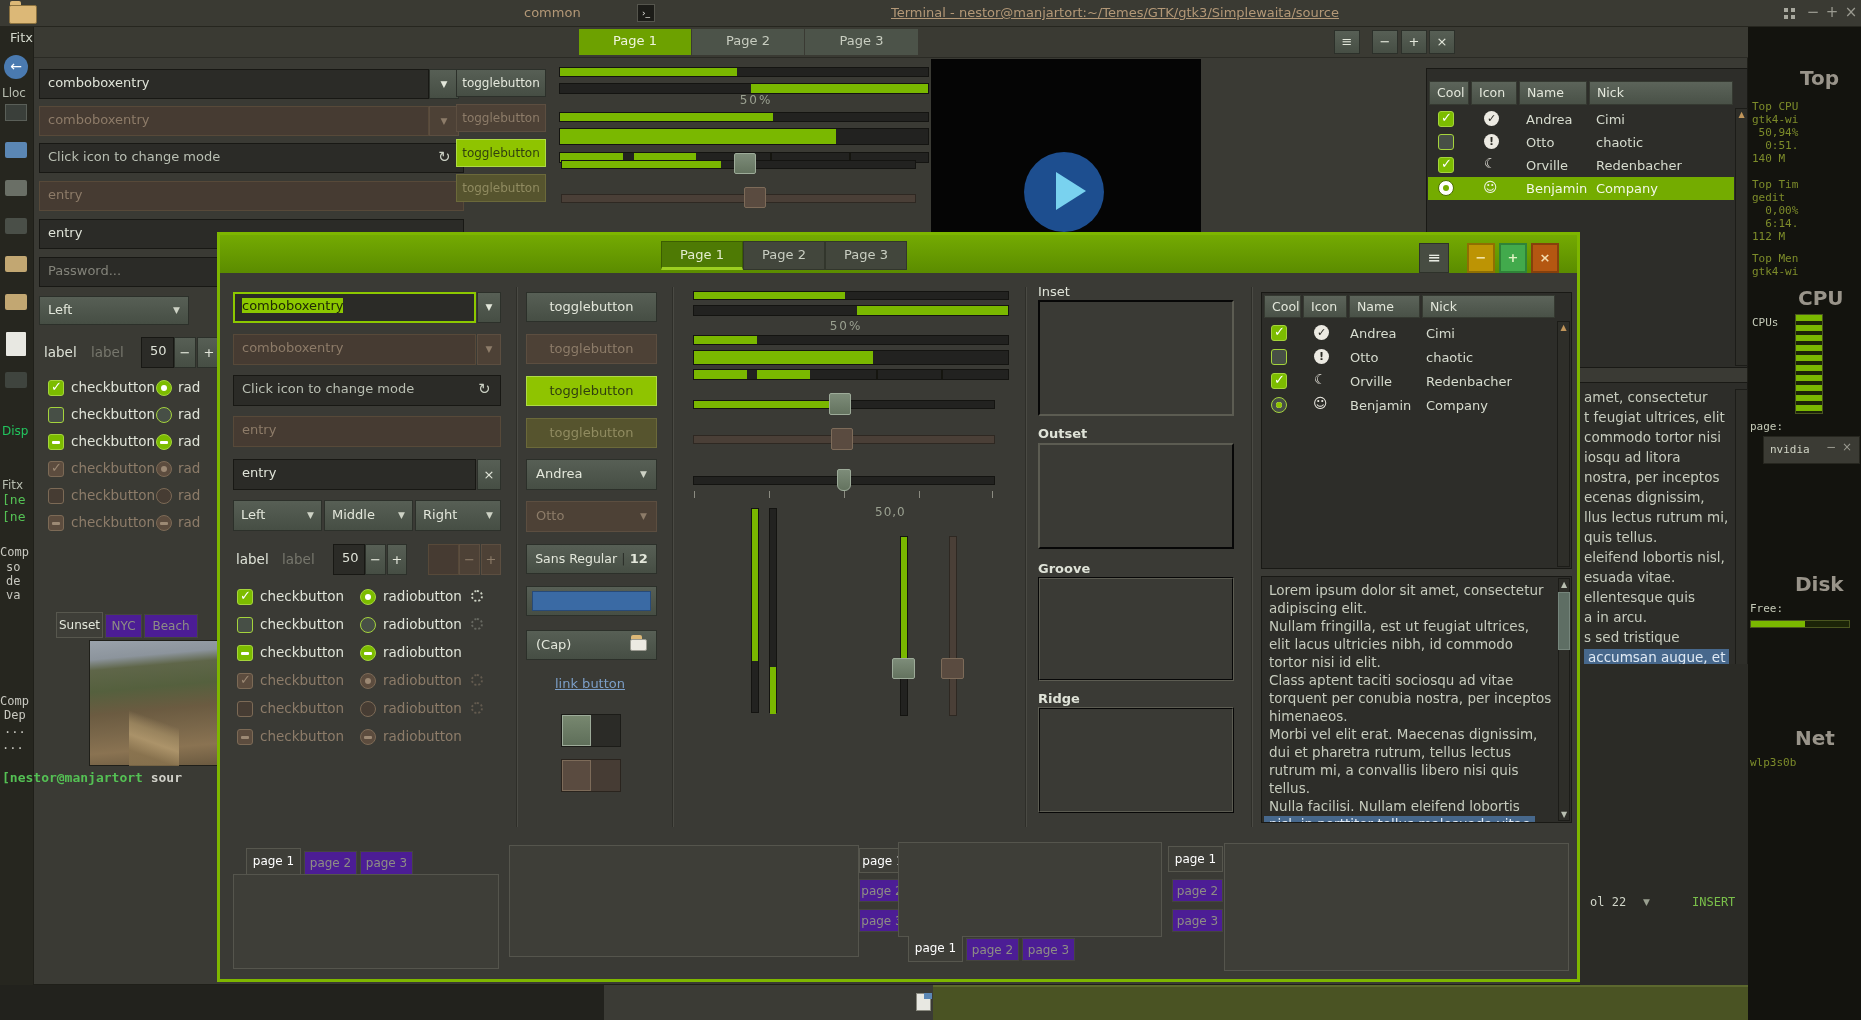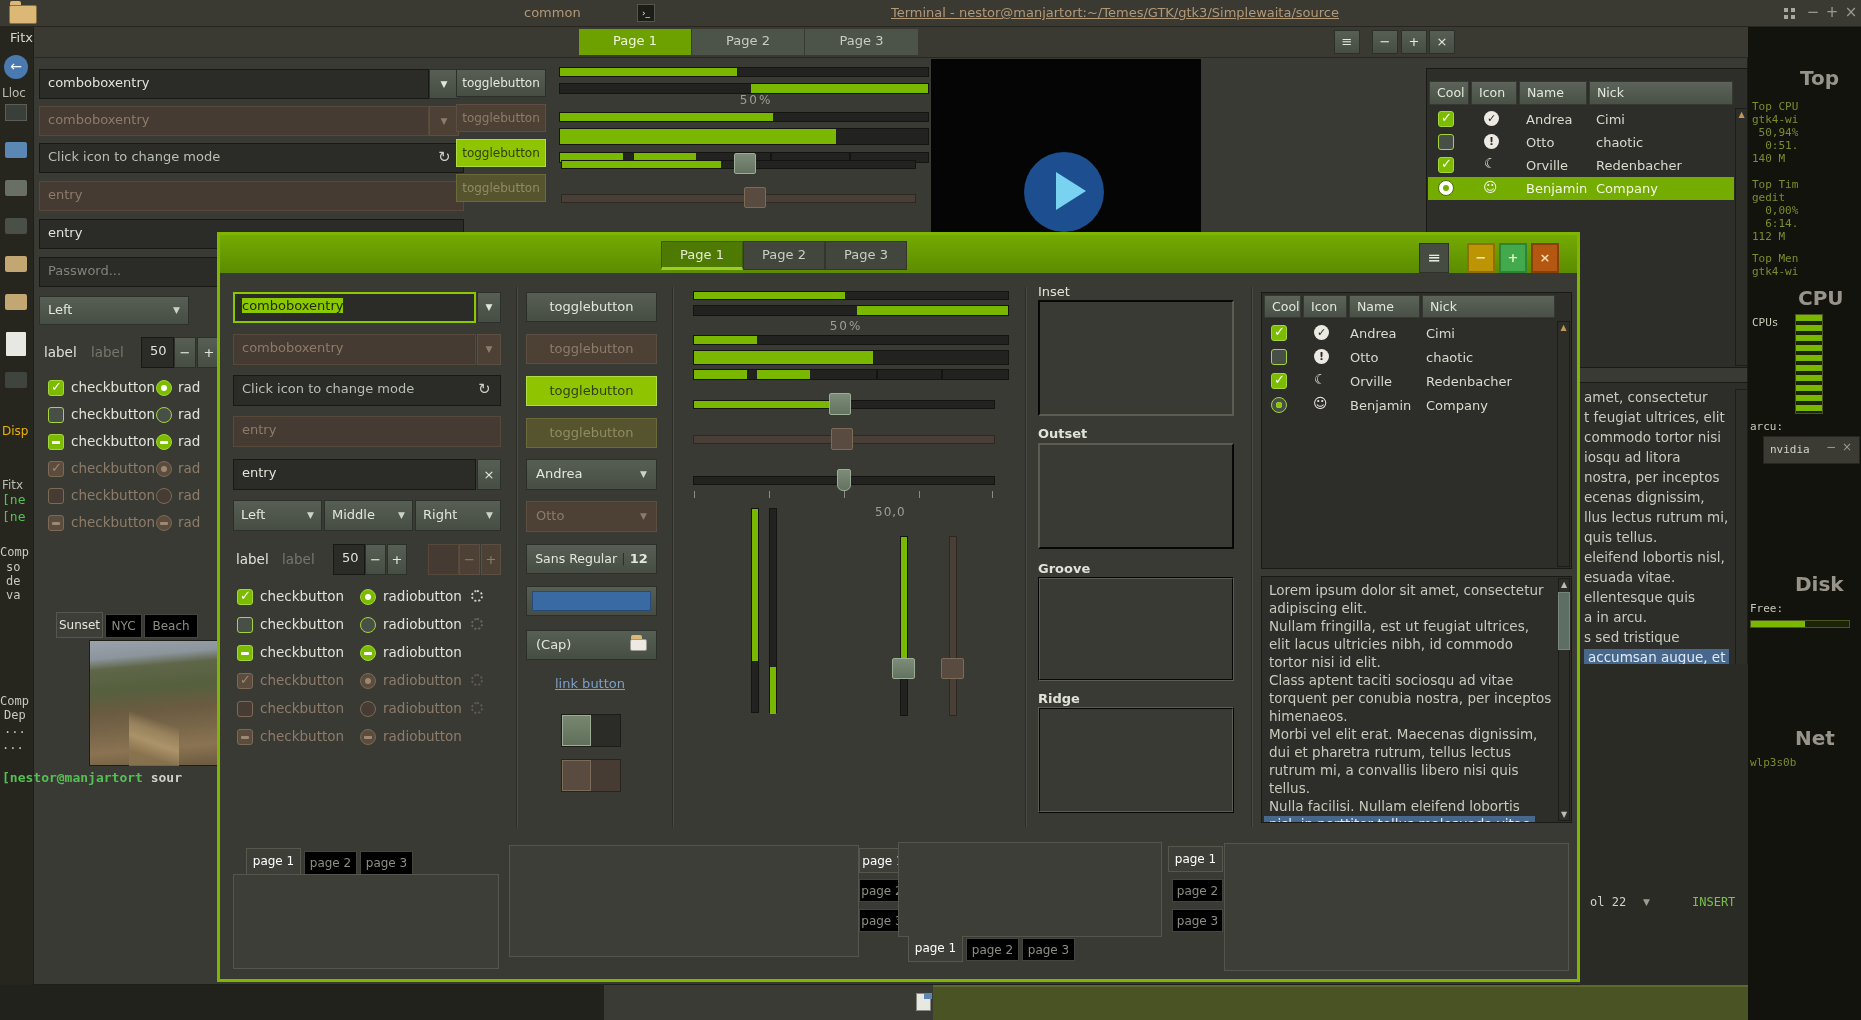--- a/index.html
+++ b/index.html
@@ -40,21 +40,21 @@
   .ck.dsb.on::after{color:#9c8974}
   .ck.dsb.ind::after,.rad.dsb.ind::after{background:#9c8974}
   .rad.dsb.on::after{background:#9c8974}
   .wlbl{font-size:13.5px;color:#dfe3d8}
   .dim{color:#77776d}
   .spn{width:12px;height:12px;border:2px dotted #cfd4c6;border-radius:50%}
   .spdim{opacity:.3}
   .spbrn{border-color:#8d7c69;opacity:.5}
   
   .tabA{background:#3e3e38;border:1px solid #57574e;color:#e3e7db;text-align:center;font-size:12px;padding-top:5px}
-  .tabI{background:#000000;border:1px solid #45453f;color:#8e8e84;text-align:center;font-size:12px;padding-top:4px}
+  .tabI{background:#4c1d95;border:1px solid #45453f;color:#8e8e84;text-align:center;font-size:12px;padding-top:4px}
   .nbfr{border:1px solid #55554d;background:#3e3e38}
   
   .fr{border:2px solid #5c5c52;background:#3a3a35}
   
   .thc{background:linear-gradient(#5c645a,#495147);border:1px solid #353931;color:#e3e7db;font-size:12.5px;padding:3px 0 0 7px}
   .cic{width:15px;height:15px;border-radius:50%;background:#eceae2;color:#2a2a24;font-size:11px;text-align:center;line-height:15px;font-weight:bold}
   .trow{font-size:13px;color:#d7dccf}
   
   .sb{background:#2e2e29;border:1px solid #1c1c18}
   .sbt{background:#5e6e64;border:1px solid #76867c}
@@ -88,21 +88,21 @@
   <div class="a" style="left:4px;top:55px;width:24px;height:24px;border-radius:50%;background:#4a7ab0;color:#fff;text-align:center;line-height:22px;font-size:14px">←</div>
   <div class="a" style="left:2px;top:86px;color:#b8bdb0;font-size:12px">Lloc</div>
   <div class="a" style="left:5px;top:104px;width:22px;height:17px;background:#3a3f3a;border:1px solid #5a5f58"></div>
   <div class="a" style="left:5px;top:142px;width:22px;height:16px;background:#5b87b5;border-radius:2px"></div>
   <div class="a" style="left:5px;top:180px;width:22px;height:16px;background:#6a6f66;border-radius:2px"></div>
   <div class="a" style="left:5px;top:218px;width:22px;height:16px;background:#4a4f48;border-radius:2px"></div>
   <div class="a" style="left:5px;top:256px;width:22px;height:16px;background:#c2a772;border-radius:2px"></div>
   <div class="a" style="left:5px;top:294px;width:22px;height:16px;background:#c2a772;border-radius:2px"></div>
   <div class="a" style="left:6px;top:332px;width:20px;height:24px;background:#e8e8e2;border-radius:1px"></div>
   <div class="a" style="left:5px;top:372px;width:22px;height:16px;background:#3f443e;border-radius:2px"></div>
-  <div class="a" style="left:2px;top:424px;color:#eab308;font-size:12px">Disp</div>
+  <div class="a" style="left:2px;top:424px;color:#22c55e;font-size:12px">Disp</div>
   <div class="a" style="left:2px;top:478px;color:#b8bdb0;font-size:12px">Fitx</div>
 
   <div class="a" style="left:33px;top:23px;width:1715px;height:962px;background:#3a3a34;border:1px solid #1f1f19">
 
     <div class="a" style="left:0;top:0;width:1715px;height:34px;background:#3a3a33;border-bottom:1px solid #2a2a24"></div>
     <div class="a" style="left:545px;top:5px;width:112px;height:26px;background:#6da100;color:#f0f5dc;text-align:center;padding-top:4px;font-size:13px">Page 1</div>
     <div class="a" style="left:658px;top:5px;width:112px;height:26px;background:#4c5349;color:#c8cdc0;text-align:center;padding-top:4px;font-size:13px">Page 2</div>
     <div class="a" style="left:771px;top:5px;width:113px;height:26px;background:#4c5349;color:#c8cdc0;text-align:center;padding-top:4px;font-size:13px">Page 3</div>
     <div class="a gbtn" style="left:1300px;top:6px;width:26px;height:24px;line-height:22px">≡</div>
     <div class="a gbtn" style="left:1338px;top:6px;width:26px;height:24px;line-height:22px">−</div>
@@ -488,21 +488,21 @@
   <div class="a cg" style="left:1752px;top:178px">Top Tim</div>
   <div class="a cg" style="left:1752px;top:191px">gedit</div>
   <div class="a cg" style="left:1752px;top:204px">  0,00%</div>
   <div class="a cg" style="left:1752px;top:217px">  6:14.</div>
   <div class="a cg" style="left:1752px;top:230px">112 M</div>
   <div class="a cg" style="left:1752px;top:252px">Top Men</div>
   <div class="a cg" style="left:1752px;top:265px">gtk4-wi</div>
   <div class="a chead" style="left:1798px;top:286px">CPU</div>
   <div class="a cw" style="left:1752px;top:316px">CPUs</div>
   <div class="a" style="left:1795px;top:314px;width:28px;height:100px;border:1px solid #4a5520;background:repeating-linear-gradient(to bottom,#7ab800 0 6px,#1c2408 6px 10px)"></div>
-  <div class="a cw" style="left:1750px;top:420px">arcu:</div>
+  <div class="a cw" style="left:1750px;top:420px">page:</div>
   <div class="a" style="left:1763px;top:436px;width:97px;height:28px;background:#3b3b34;border:1px solid #26261f"></div>
   <div class="a cw" style="left:1770px;top:443px;color:#d0d4c6">nvidia</div>
   <div class="a wbtn2" style="left:1826px;top:440px;font-size:12px">−</div>
   <div class="a wbtn2" style="left:1842px;top:440px;font-size:12px">×</div>
   <div class="a chead" style="left:1795px;top:572px">Disk</div>
   <div class="a cw" style="left:1750px;top:602px">Free:</div>
   <div class="a" style="left:1750px;top:620px;width:100px;height:8px;border:1px solid #4a5520;background:linear-gradient(90deg,#7ab800 55%,#1c2408 55%)"></div>
   <div class="a chead" style="left:1795px;top:726px">Net</div>
   <div class="a cg" style="left:1750px;top:756px">wlp3s0b</div>
 

